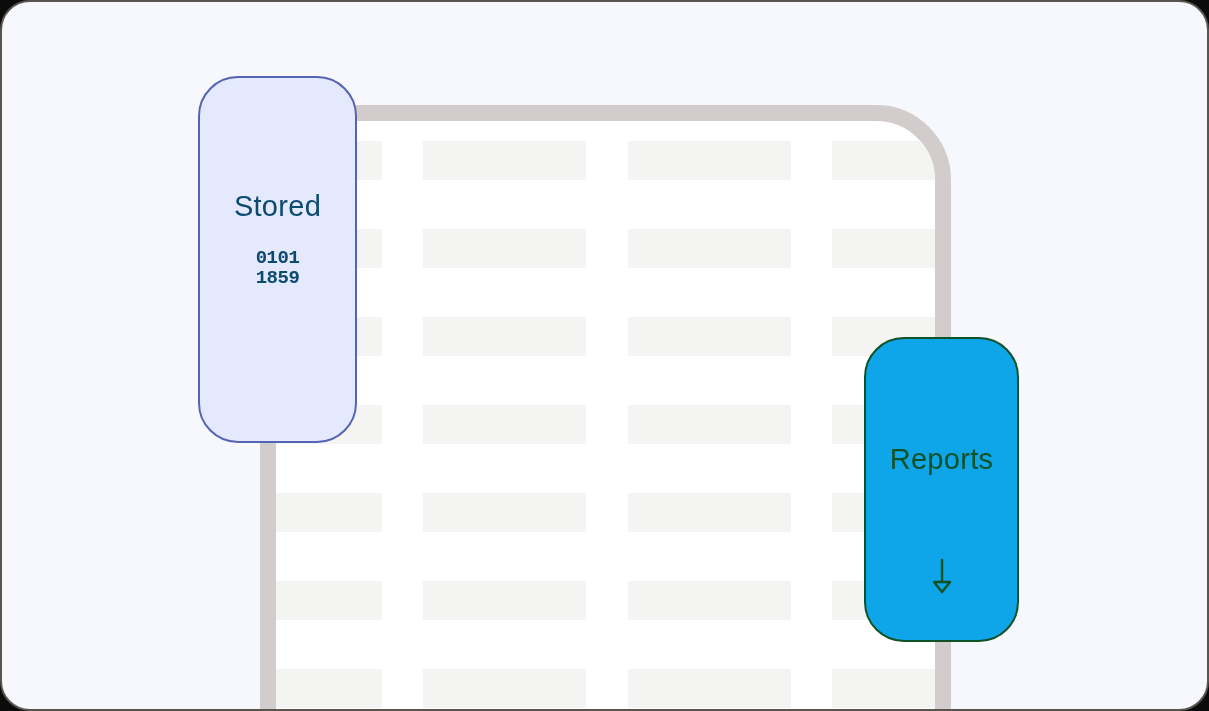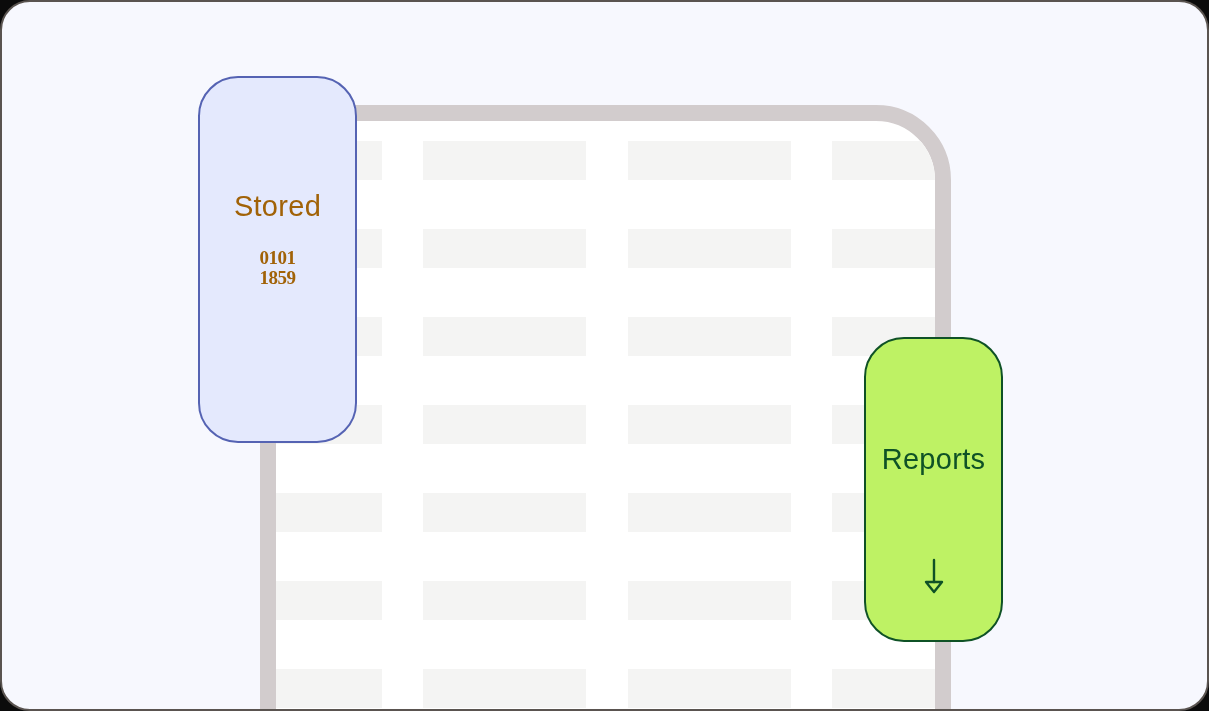--- a/index.html
+++ b/index.html
@@ -37,38 +37,38 @@
       position: absolute;
       box-sizing: border-box;
       border-radius: 40px;
       display: flex; flex-direction: column;
       align-items: center;
     }
     .pill-tokens {
       left: 196px; top: 74px; width: 159px; height: 367px;
       background: #e4e9fd;
       border: 2px solid #5563b3;
-      color: #a16207;
+      color: #0c4a6e;
     }
     .pill-reports {
-      left: 862px; top: 335px; width: 139px; height: 305px;
-      background: #bef264;
+      left: 862px; top: 335px; width: 155px; height: 305px;
+      background: #0ea5e9;
       border: 2px solid #0f5226;
       color: #0f5226;
       gap: 47px;
     }
     .pill-label {
       font-size: 29px; line-height: 48px; text-align: center;
       letter-spacing: 0.3px;
     }
     .pill-tokens .pill-label { margin-top: 104px; }
     .pill-reports .pill-label { margin-top: 96px; }
     .binary {
       margin-top: 18px;
-      font-family: Liberation Serif, serif;
+      font-family: Liberation Mono, monospace;
       font-weight: bold; font-size: 19px; line-height: 20px;
       text-align: right; letter-spacing: -0.5px;
     }
     .arrow-icon { margin-top: 28px; width: 22px; height: 38px; }
   </style>
 </head>
 <body>
 
 <div class="frame">
 

